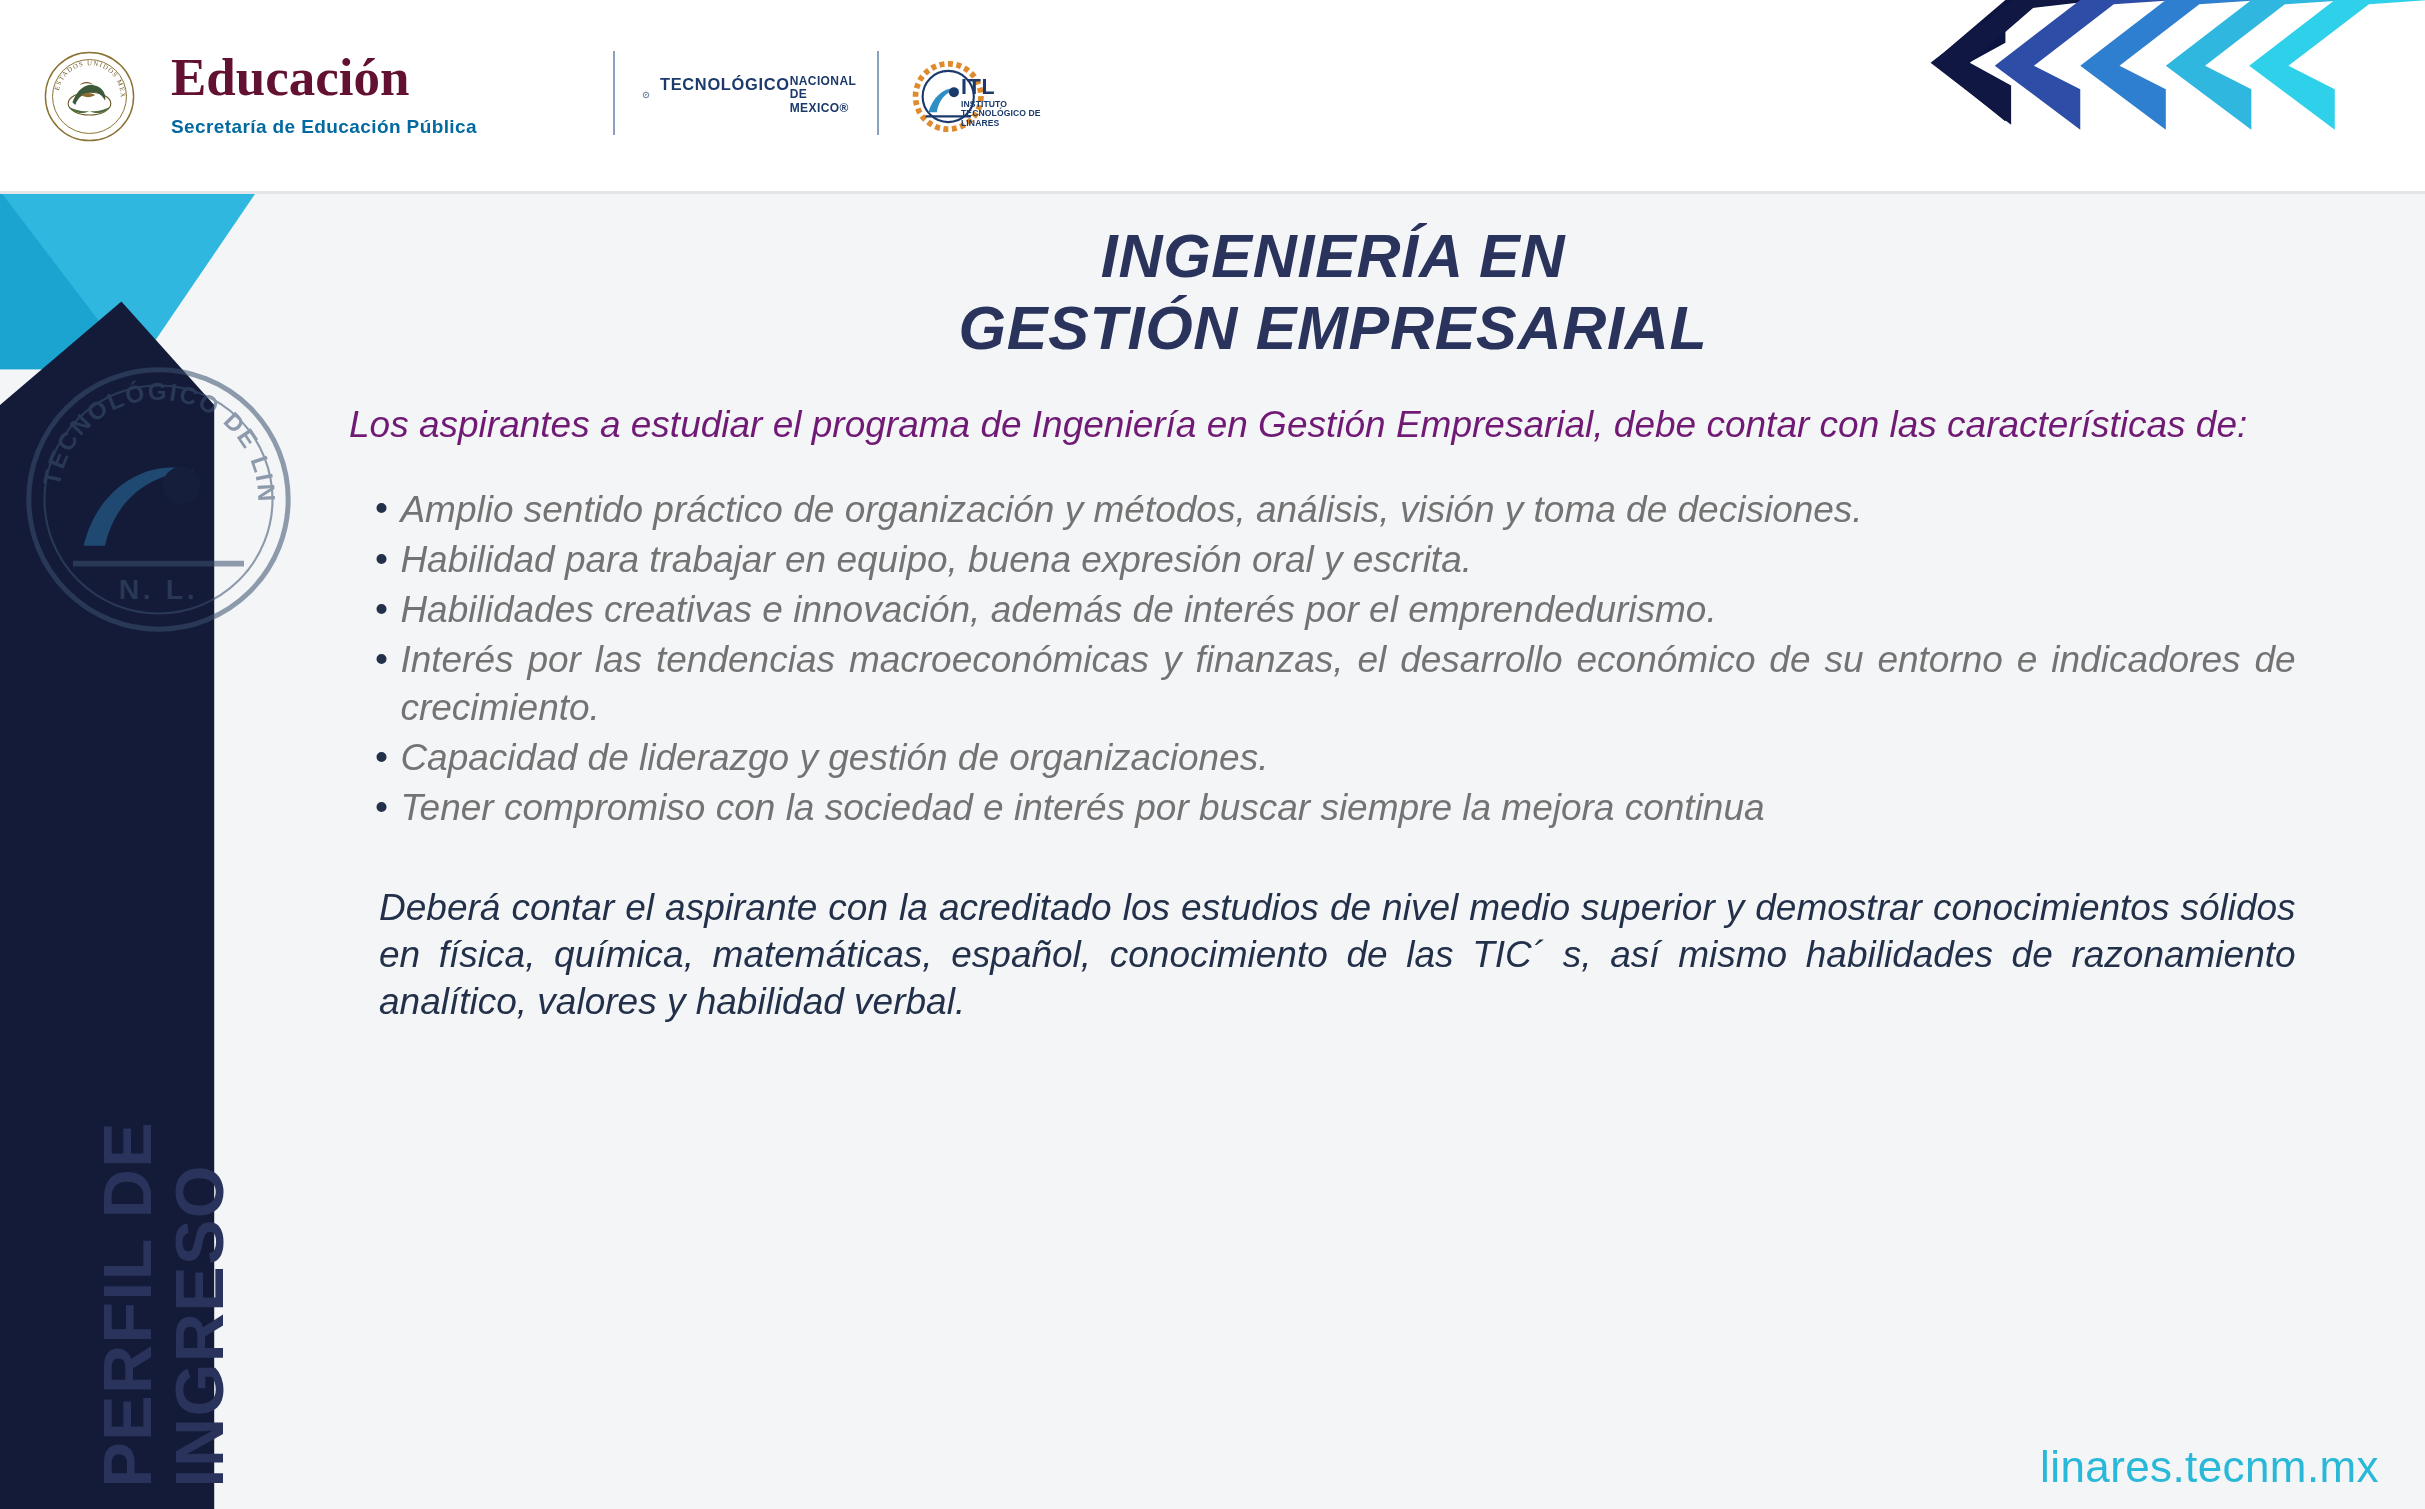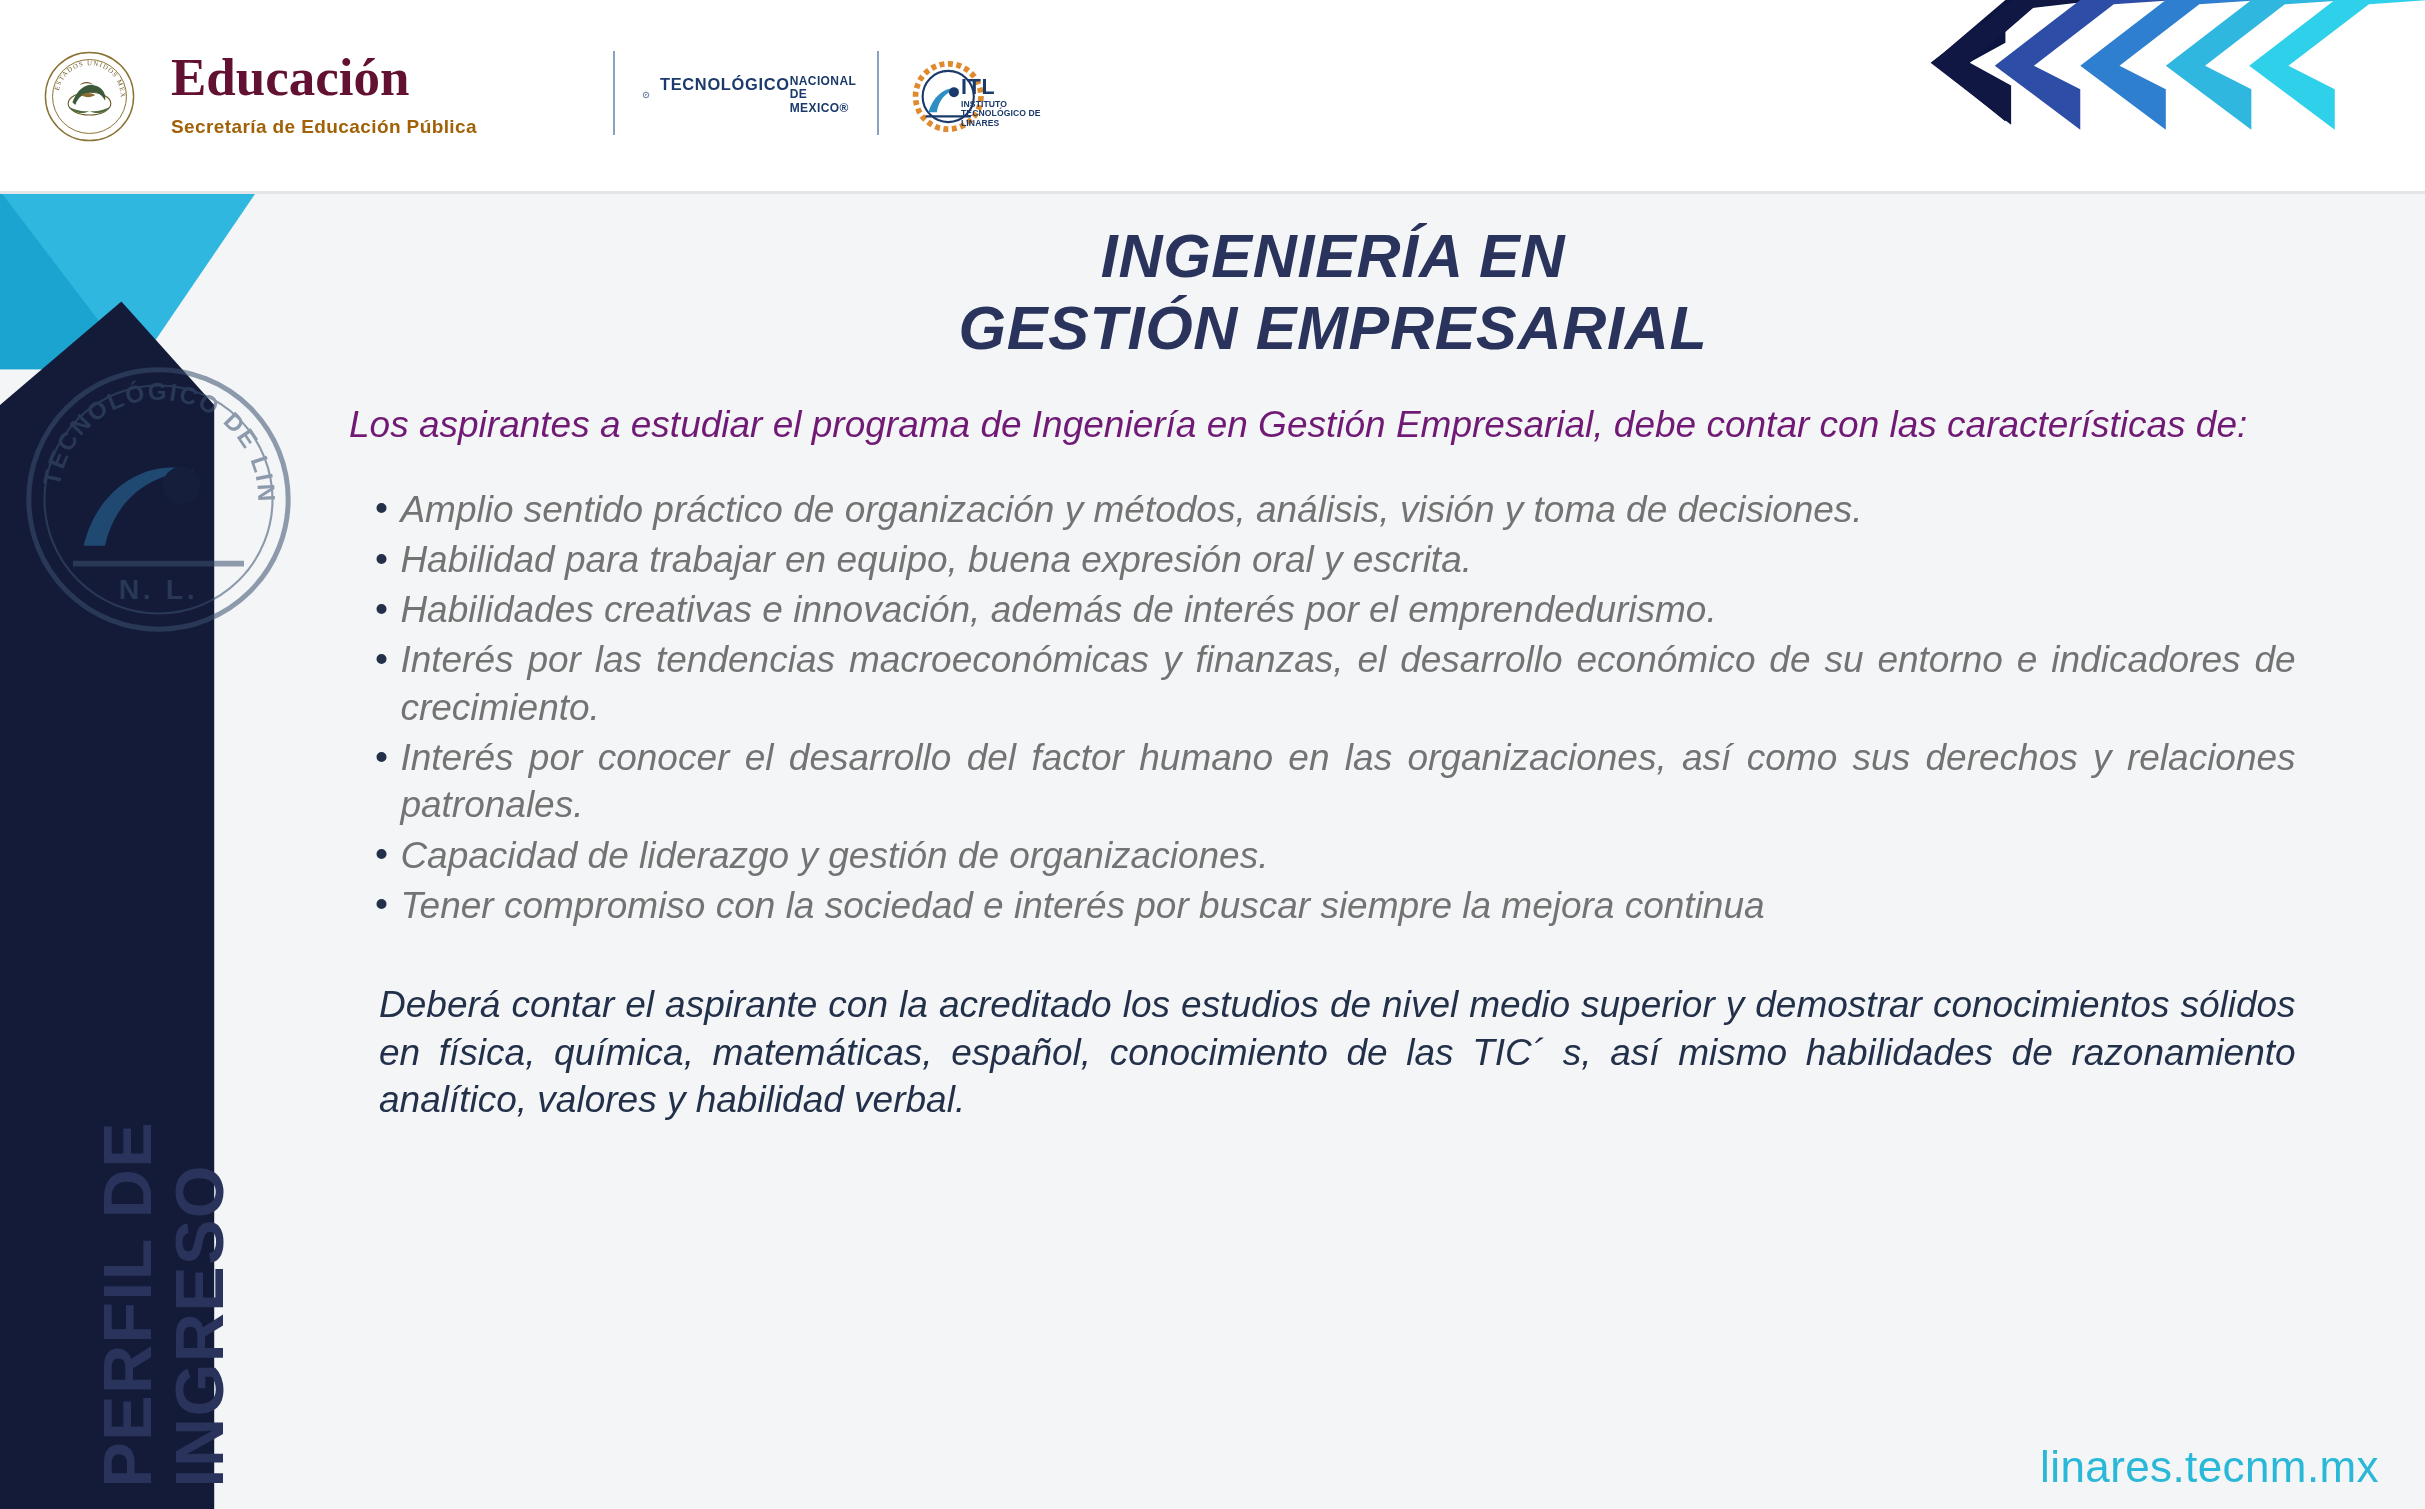--- a/index.html
+++ b/index.html
@@ -53,21 +53,21 @@
     font-weight: bold;
     color: #621132;
     letter-spacing: 0px;
     line-height: 66px;
     margin: 0;
   }
   .edu-sub {
     font-family: "Liberation Sans", sans-serif;
     font-size: 19px;
     font-weight: bold;
-    color: #a16207;
+    color: #0369a1;
     letter-spacing: 0.4px;
     margin-top: 5.7px;
     text-align: center;
   }
 
   .v-divider {
     position: absolute;
     top: 51px;
     width: 2.1px;
     height: 84px;
@@ -377,21 +377,20 @@
     <span class="t-line">GESTIÓN EMPRESARIAL</span>
   </h1>
 
   <p class="intro">Los aspirantes a estudiar el programa de Ingeniería en Gestión Empresarial, debe contar con las características de:</p>
 
   <ul class="bullets">
     <li>Amplio sentido práctico de organización y métodos, análisis, visión y toma de decisiones.</li>
     <li class="nojust">Habilidad para trabajar en equipo, buena expresión oral y escrita.</li>
     <li class="nojust">Habilidades creativas e innovación, además de interés por el emprendedurismo.</li>
     <li>Interés por las tendencias macroeconómicas y finanzas, el desarrollo económico de su entorno e indicadores de crecimiento.</li>
-    <li>Interés por conocer el desarrollo del factor humano en las organizaciones, así como sus derechos y relaciones patronales.</li>
     <li class="nojust">Capacidad de liderazgo y gestión de organizaciones.</li>
     <li>Tener compromiso con la sociedad e interés por buscar siempre la mejora continua</li>
   </ul>
 
   <p class="closing">Deberá contar el aspirante con la acreditado los estudios de nivel medio superior y demostrar conocimientos sólidos en física, química, matemáticas, español, conocimiento de las TIC´ s, así mismo habilidades de razonamiento analítico, valores y habilidad verbal.</p>
 </div>
 
 <div class="website">linares.tecnm.mx</div>
 
 

